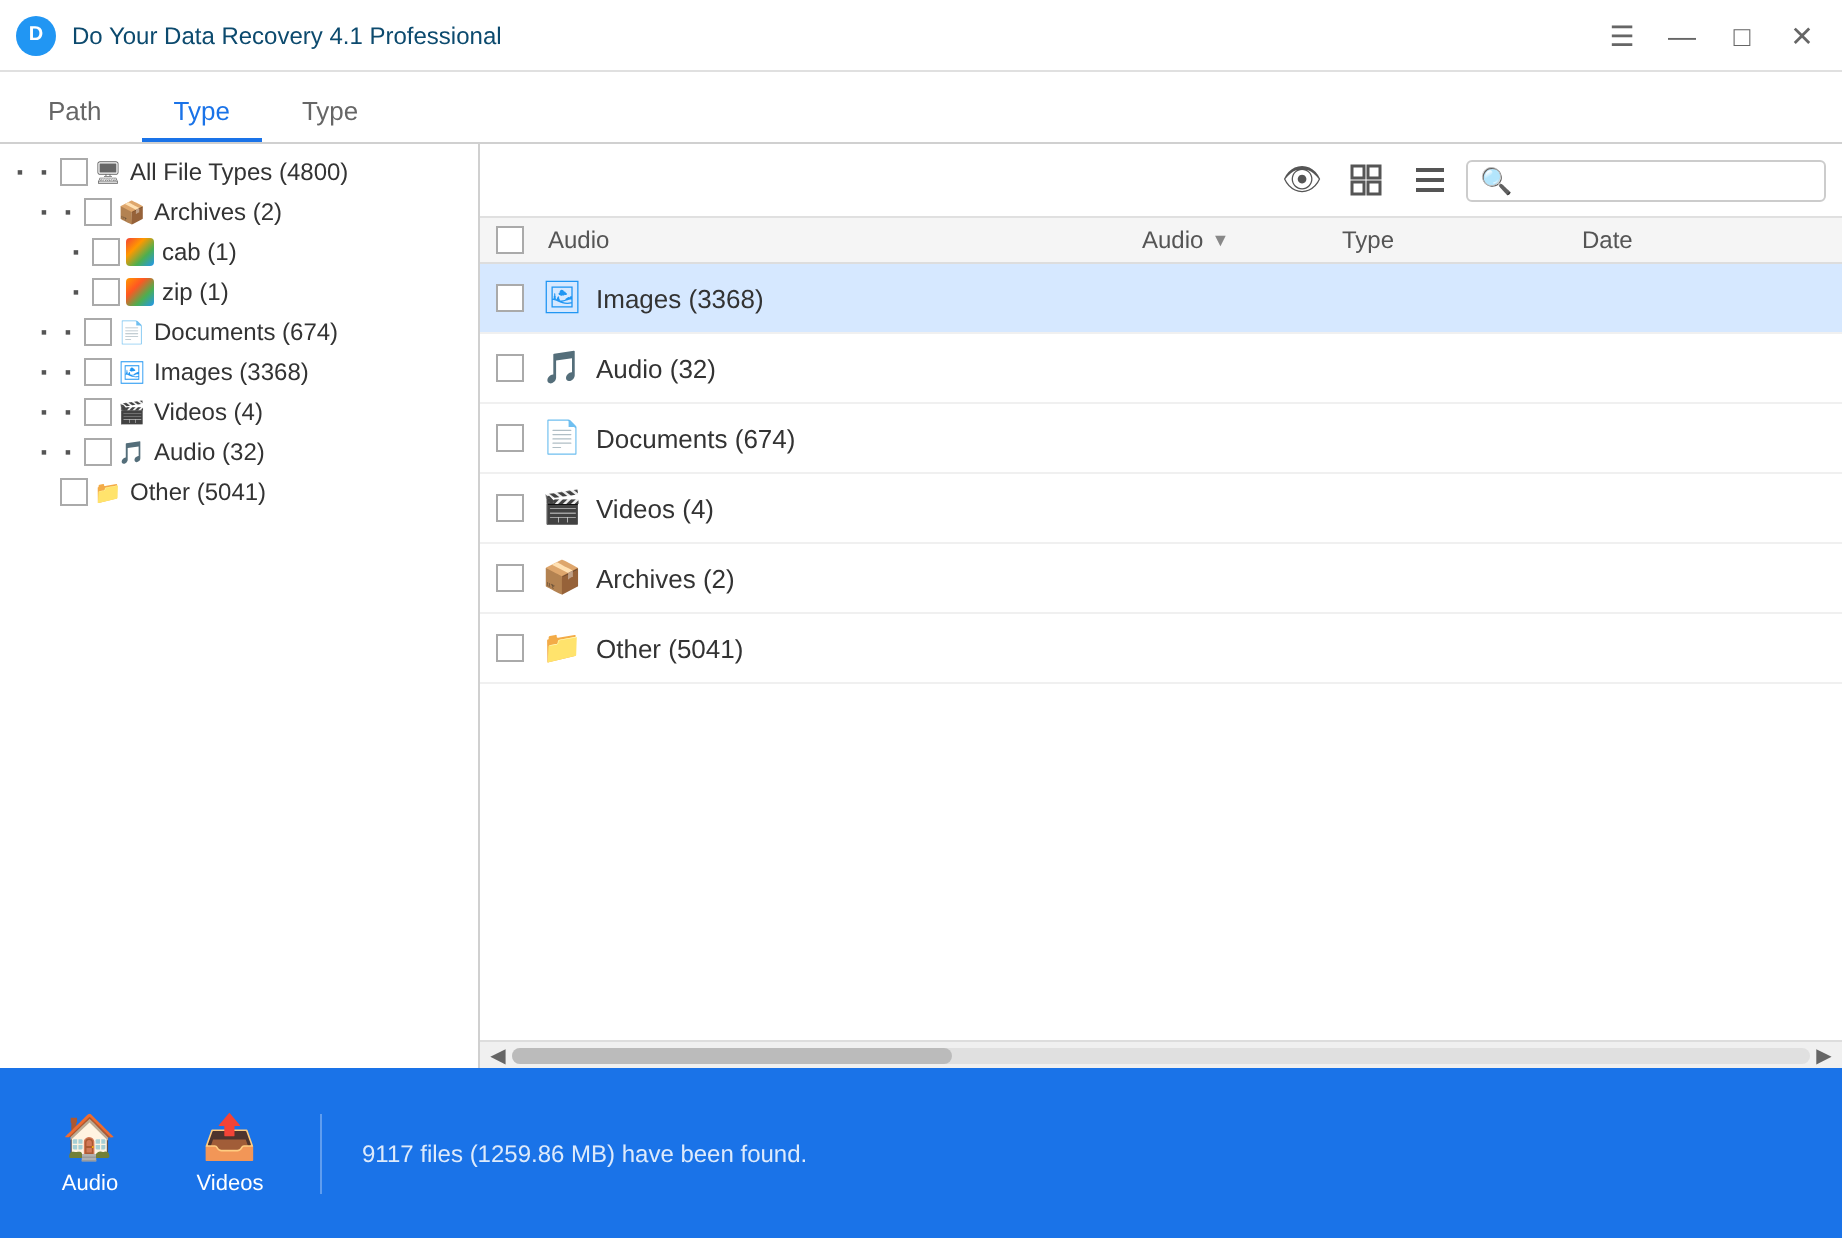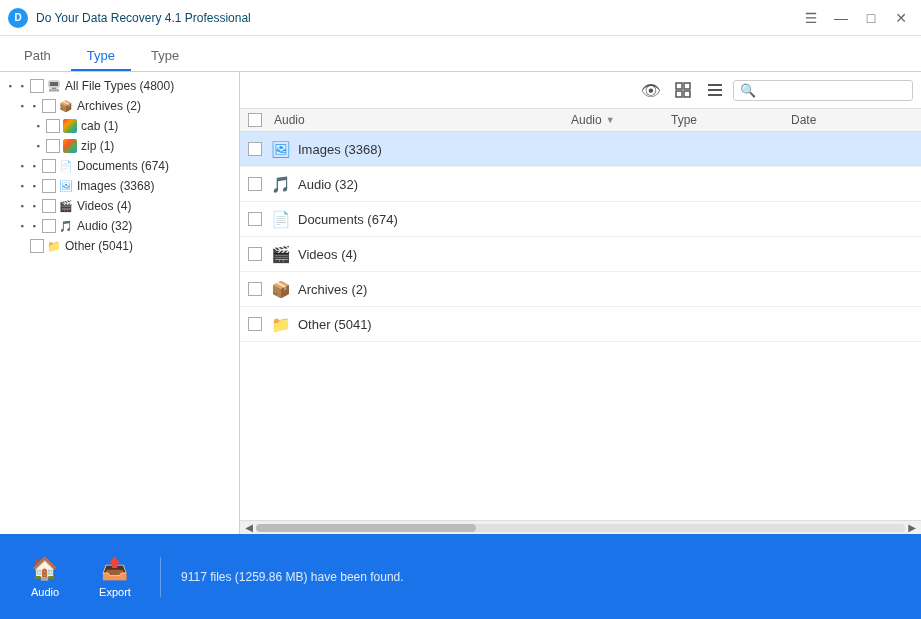--- a/index.html
+++ b/index.html
@@ -355,19 +355,19 @@
 
 </div>
 
 <div class="status-bar">
   <div class="status-btn">
     <span class="status-btn-icon">🏠</span>
     <span class="status-btn-label">Audio</span>
   </div>
   <div class="status-btn">
     <span class="status-btn-icon">📤</span>
-    <span class="status-btn-label">Export</span>
+    <span class="status-btn-label">Videos</span>
   </div>
   <div class="status-divider"></div>
   <div class="status-text">
     <div class="status-subtitle">9117 files (1259.86 MB) have been found.</div>
   </div>
 </div>
 
 </body></html>

